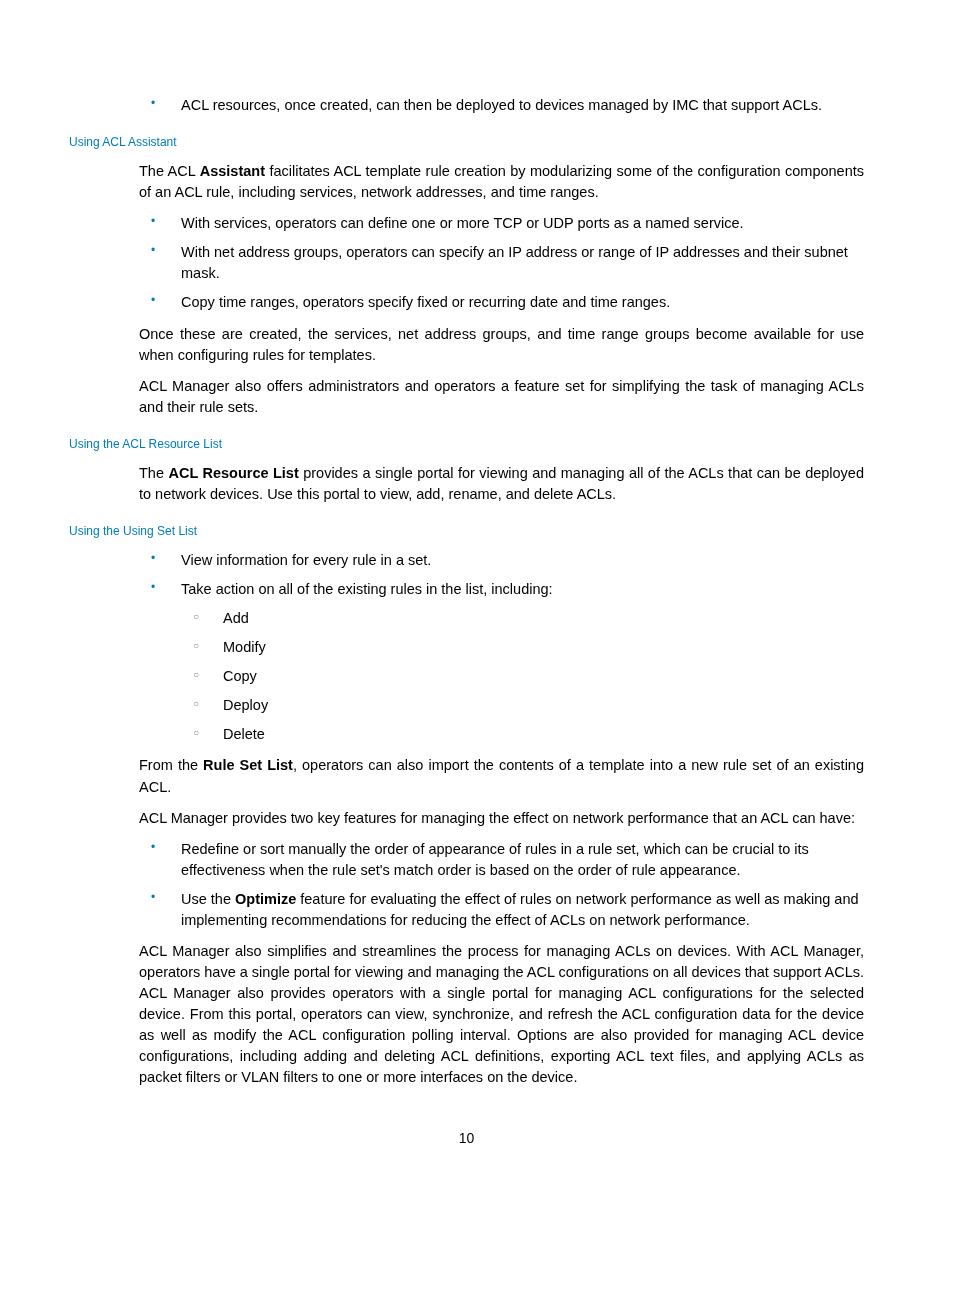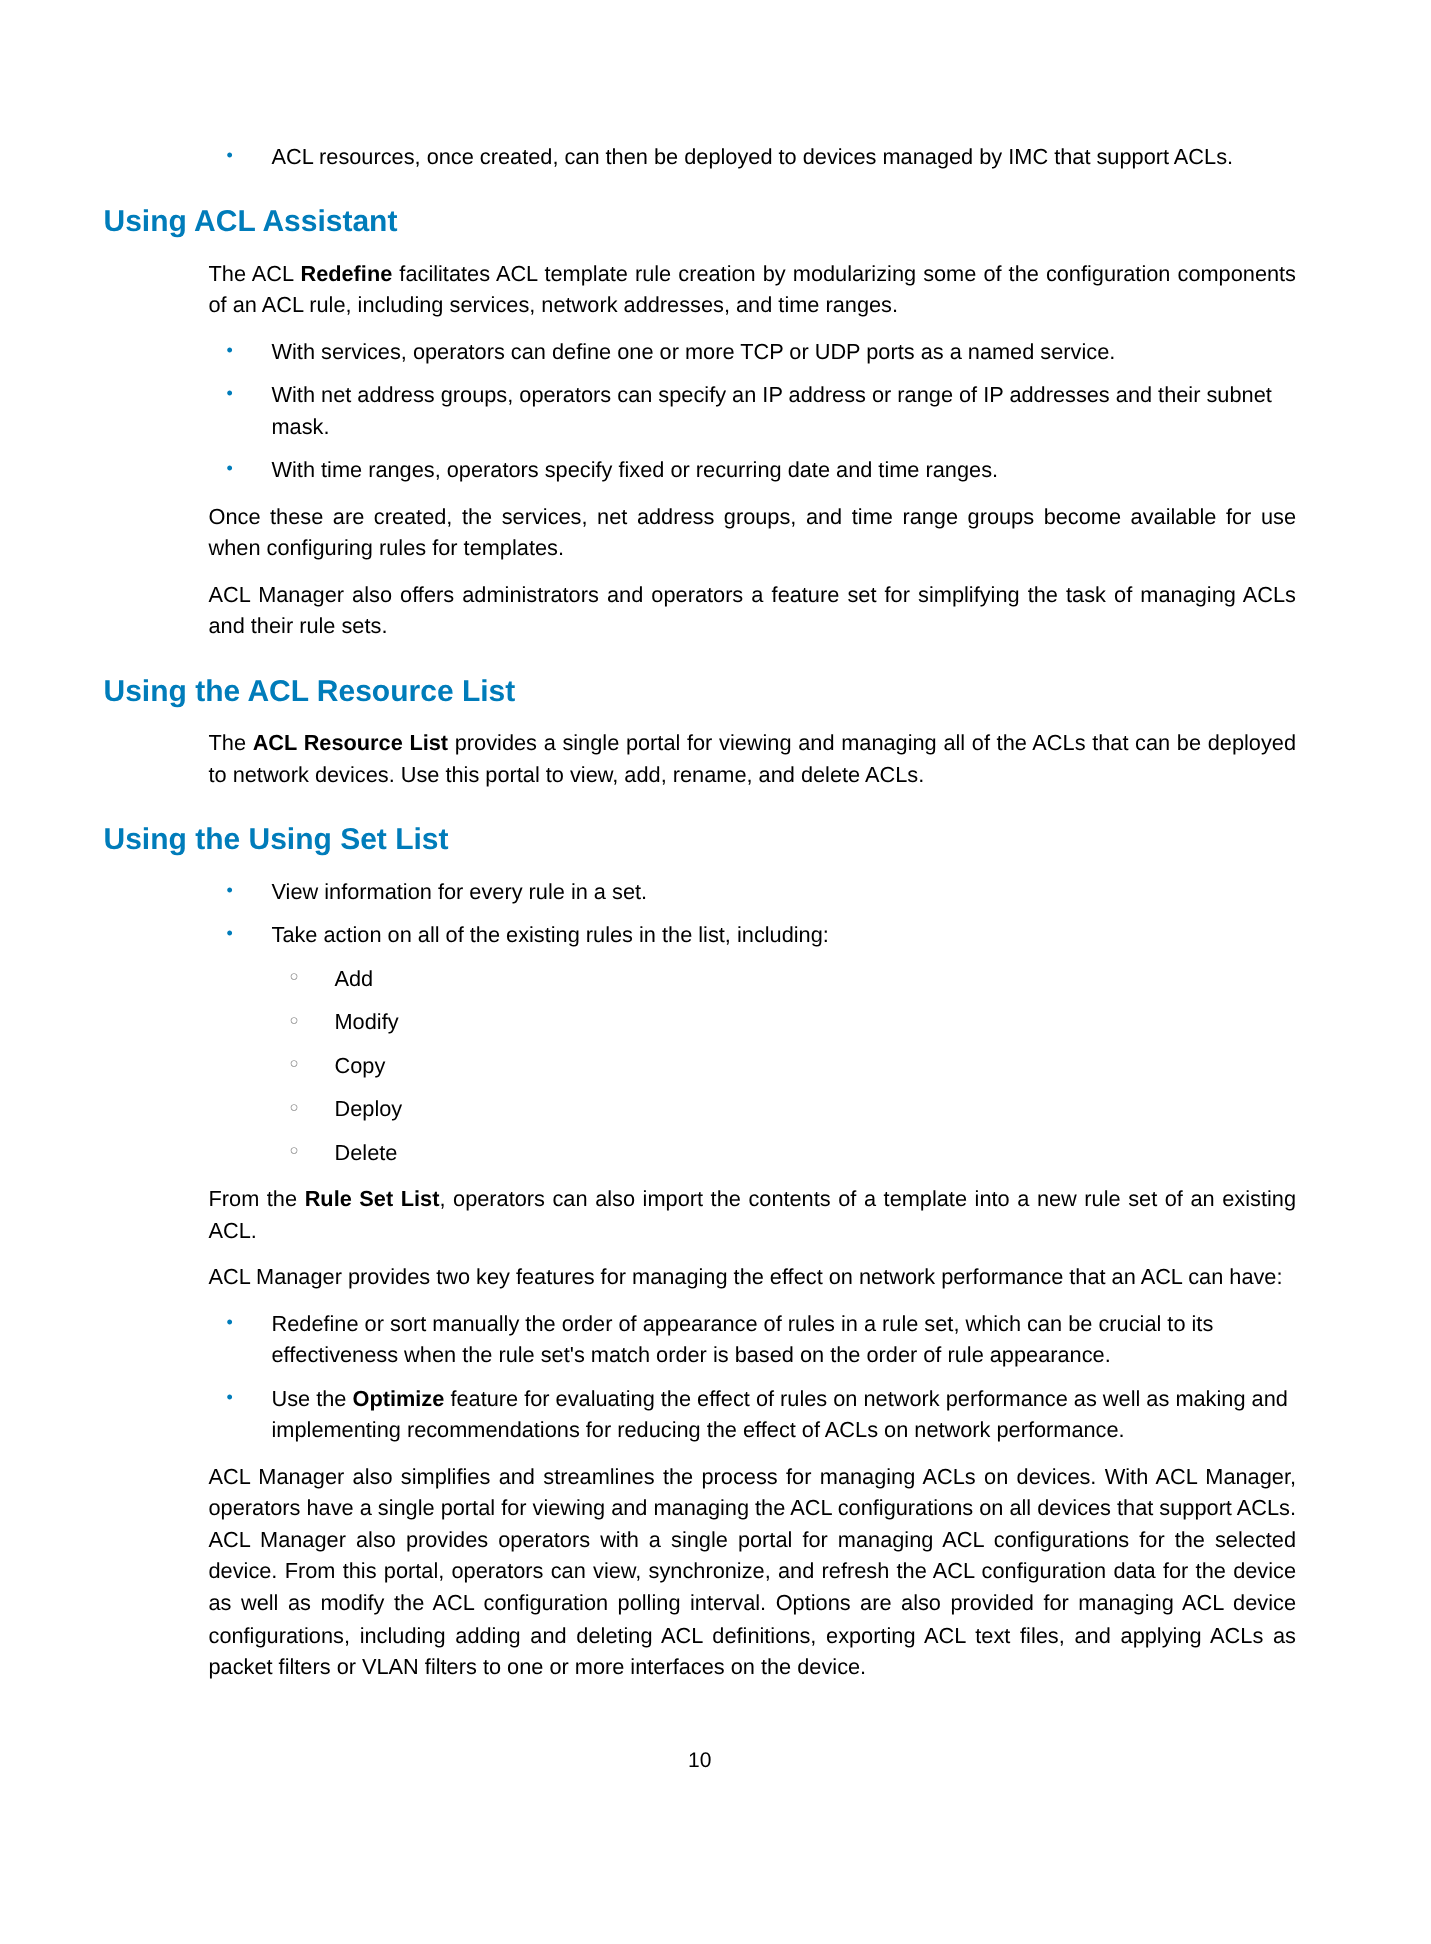--- a/index.html
+++ b/index.html
@@ -13,22 +13,22 @@
     width: 954px;
     line-height: 1.45;
   }
   .page {
     box-sizing: border-box;
     padding: 95px 90px 60px 69px;
   }
   .right-indent { padding-left: 70px; }
   h2 {
     color: #007cba;
-    font-size: 20px;
-    font-weight: bold;
+    font-size: 12px;
+    font-weight: normal;
     margin: 18px 0 10px 0;
   }
   p { margin: 0 0 10px 0; }
   .justify { text-align: justify; }
   ul.bullets {
     list-style: none;
     padding-left: 0;
     margin: 0 0 10px 0;
   }
   ul.bullets > li {
@@ -76,26 +76,26 @@
 
   <div class="right-indent">
     <ul class="bullets">
       <li><span>ACL resources, once created, can then be deployed to devices managed by IMC that support ACLs.</span></li>
     </ul>
   </div>
 
   <h2>Using ACL Assistant</h2>
   <div class="right-indent">
     <p class="justify">
-      <span>The ACL </span><b>Redefine</b><span> facilitates ACL template rule creation by modularizing some of the configuration components of an ACL rule, including services, network addresses, and time ranges.</span>
+      <span>The ACL </span><b>Assistant</b><span> facilitates ACL template rule creation by modularizing some of the configuration components of an ACL rule, including services, network addresses, and time ranges.</span>
     </p>
     <ul class="bullets">
       <li><span>With services, operators can define one or more TCP or UDP ports as a named service.</span></li>
       <li><span>With net address groups, operators can specify an IP address or range of IP addresses and their subnet mask.</span></li>
-      <li><span>With time ranges, operators specify fixed or recurring date and time ranges.</span></li>
+      <li><span>Copy time ranges, operators specify fixed or recurring date and time ranges.</span></li>
     </ul>
     <p class="justify">Once these are created, the services, net address groups, and time range groups become available for use when configuring rules for templates.</p>
     <p class="justify">ACL Manager also offers administrators and operators a feature set for simplifying the task of managing ACLs and their rule sets.</p>
   </div>
 
   <h2>Using the ACL Resource List</h2>
   <div class="right-indent">
     <p class="justify">
       <span>The </span><b>ACL Resource List</b><span> provides a single portal for viewing and managing all of the ACLs that can be deployed to network devices. Use this portal to view, add, rename, and delete ACLs.</span>
     </p>

